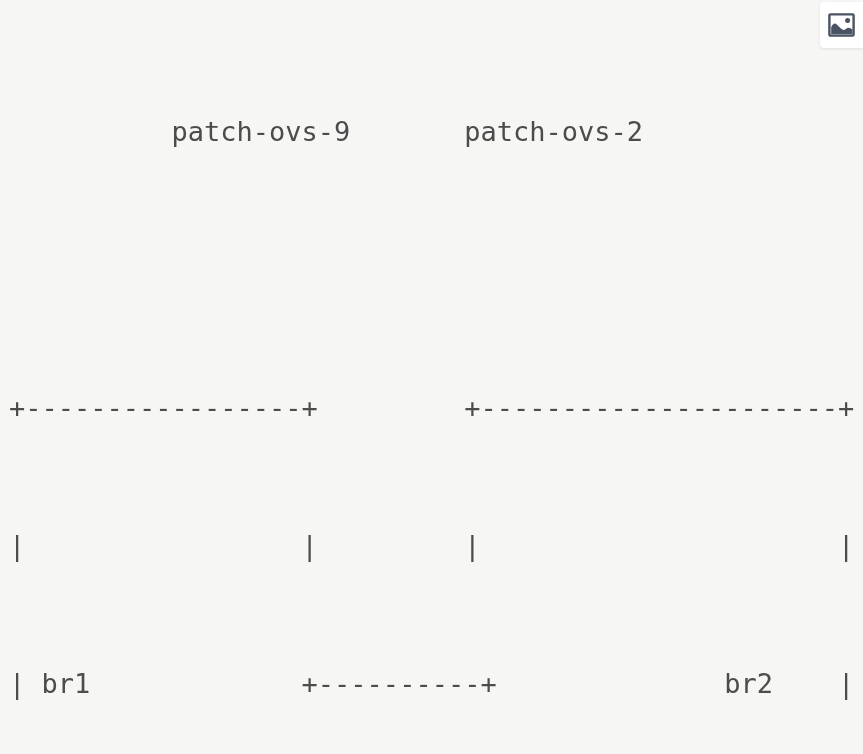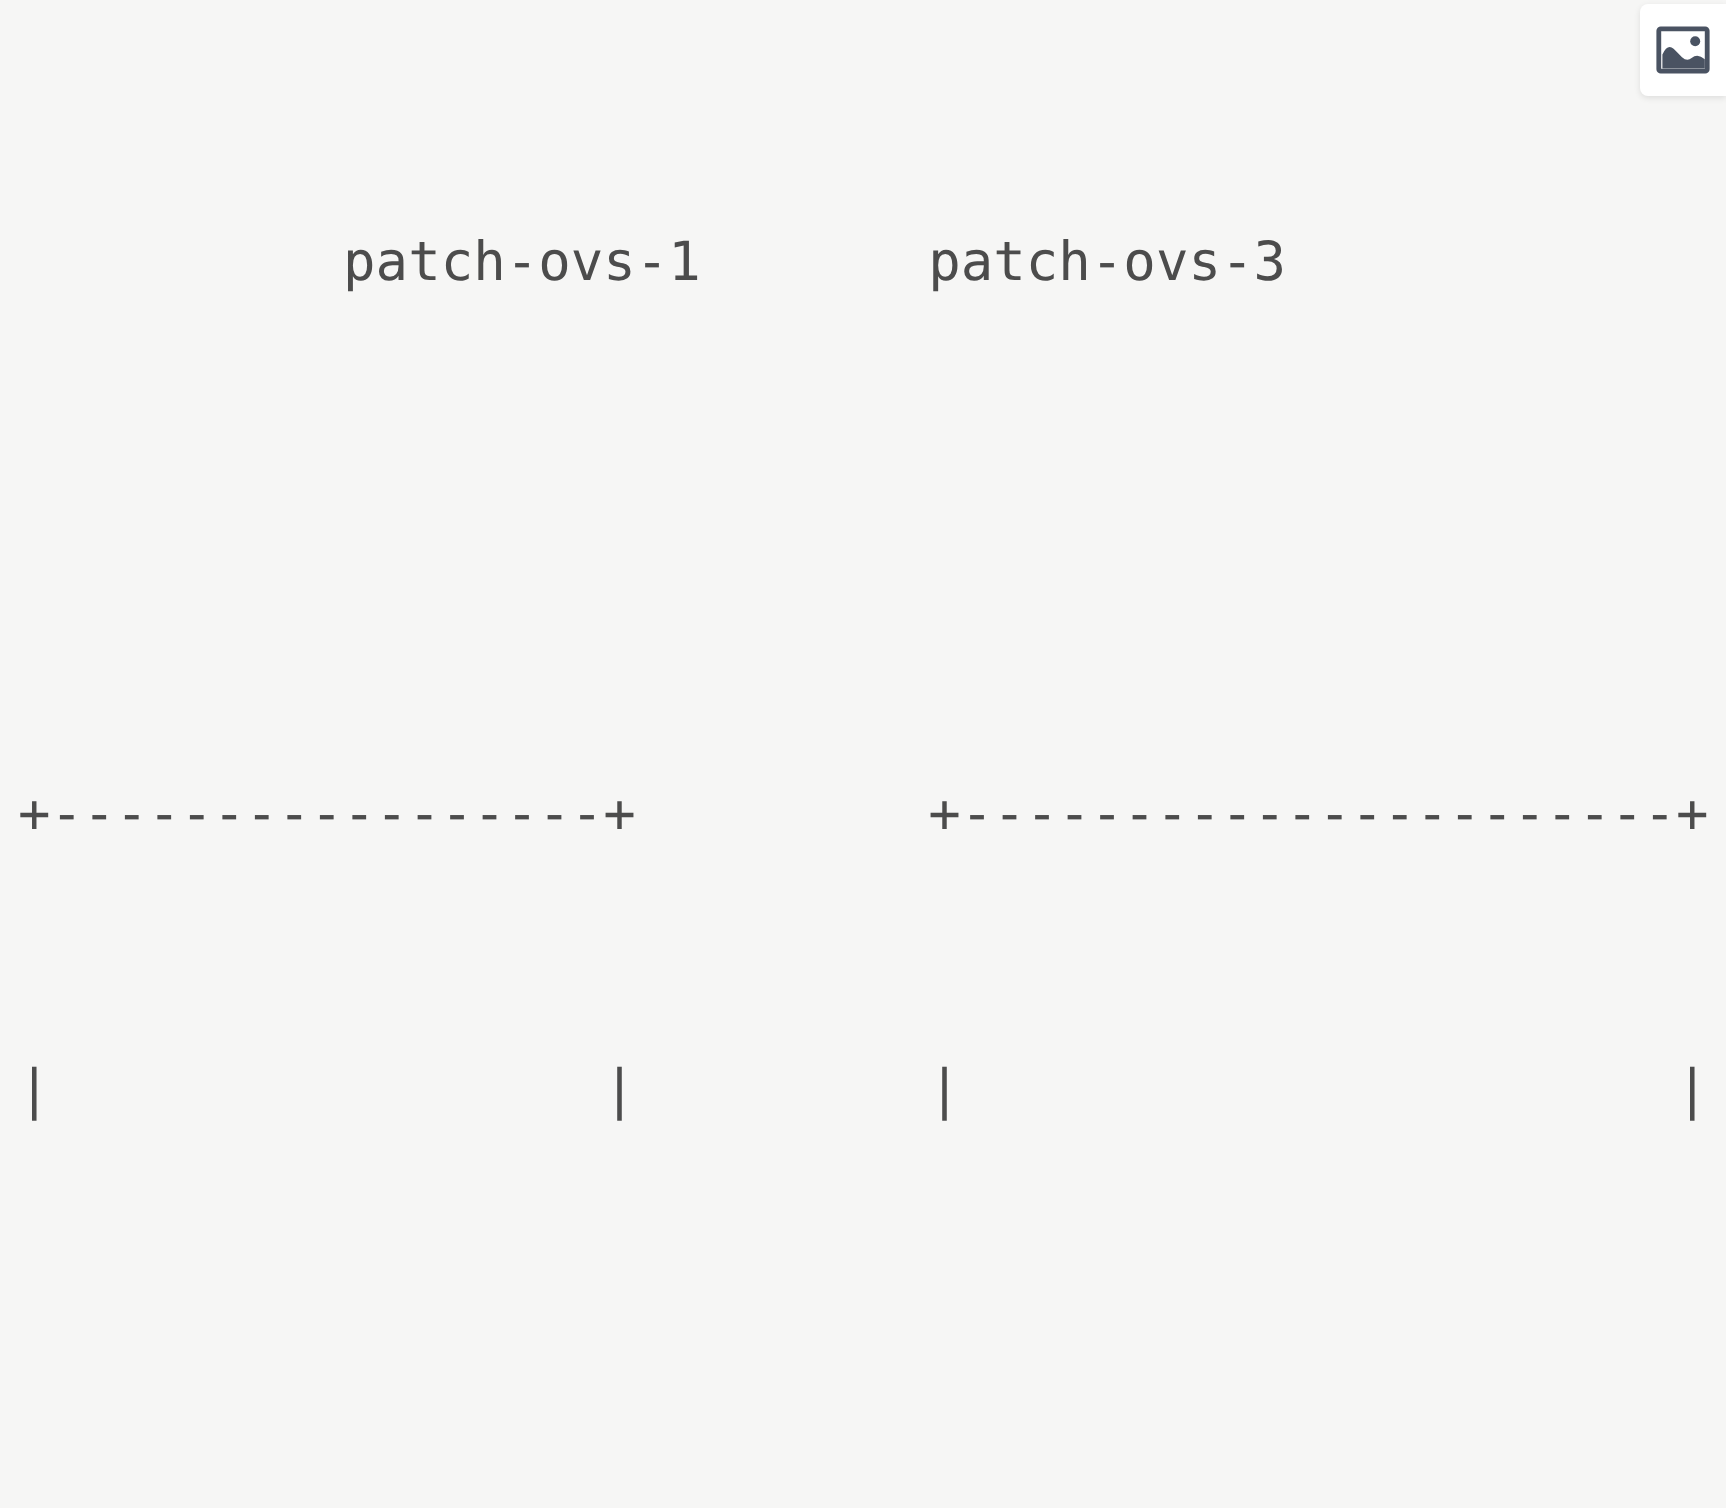--- a/index.html
+++ b/index.html
@@ -41,24 +41,25 @@
     align-items: center;
     justify-content: center;
     cursor: pointer;
   }
   .image-badge svg { display: block; }
 </style>
 </head>
 <body>
 
 <div class="ascii">
-  <div class="line">          patch-ovs-1       patch-ovs-3</div>
+  <div class="line">          patch-ovs-9       patch-ovs-2</div>
   <div class="line"></div>
   <div class="line">+-----------------+         +----------------------+</div>
   <div class="line">|                 |         |                      |</div>
+  <div class="line">| br1             +----------+              br2    |</div>
   
   
   
   
   
   
   
   
   
   

